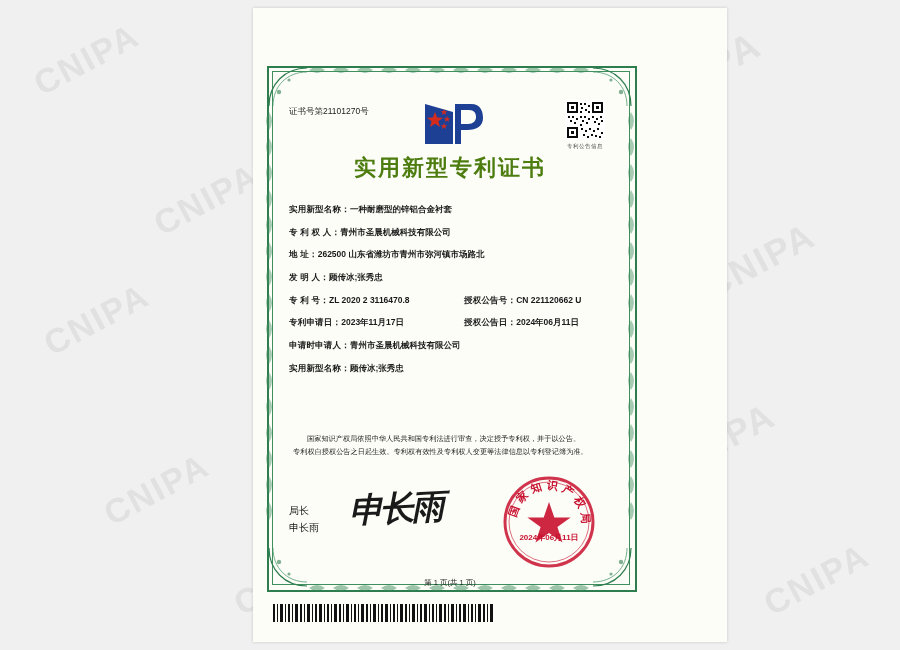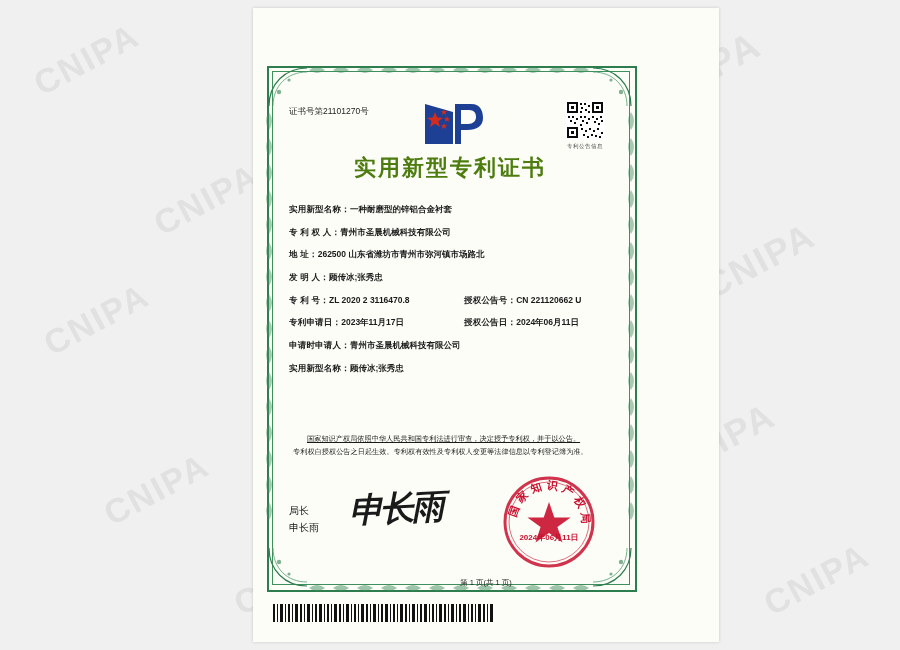--- a/index.html
+++ b/index.html
@@ -17,20 +17,21 @@
   
   #cert-page {
     position: absolute;
     left: 253px;
     top: 8px;
     width: 466px;
     height: 634px;
     background: #fdfdf8;
     box-shadow: 0 0 3px rgba(0,0,0,0.18);
     overflow: hidden;
+    padding-left: 8px;
   }
 
   
   .wm {
     position: absolute;
     font-family: "Liberation Sans", sans-serif;
     font-weight: bold;
     color: rgba(120,120,120,0.13);
     letter-spacing: 2px;
     transform: rotate(-28deg);
@@ -191,21 +192,20 @@
     font-weight: bold;
   }
 
   #page-footer {
     position: absolute;
     left: 0; top: 570px;
     width: 394px;
     text-align: center;
     font-size: 7.5px;
     color: #222;
-    margin-left: 36px;
   }
 
   #barcode {
     position: absolute;
     left: 20px; top: 596px;
     width: 222px; height: 18px;
   }
 </style>
 </head>
 <body>
@@ -464,21 +464,21 @@
       <span class="f-label">申请时申请人：</span>
       <span class="f-value">青州市圣晨机械科技有限公司</span>
     </div>
     <div class="f-row">
       <span class="f-label">实用新型名称：</span>
       <span class="f-value">顾传冰;张秀忠</span>
     </div>
   </div>
 
   <div class="legal">
-    <p style="text-indent:14px;text-decoration:underline;">国家知识产权局依照中华人民共和国专利法进行审查，决定授予专利权，并于以公告。</p>
+    <p style="text-indent:14px;">国家知识产权局依照中华人民共和国专利法进行审查，决定授予专利权，并于以公告。</p>
     <p>专利权自授权公告之日起生效。专利权有效性及专利权人变更等法律信息以专利登记簿为准。</p>
   </div>
 
   <div class="sign-block">
     <div>局长</div>
     <div>申长雨</div>
   </div>
   <div id="signature-script">申长雨</div>
 
   <div id="seal">

